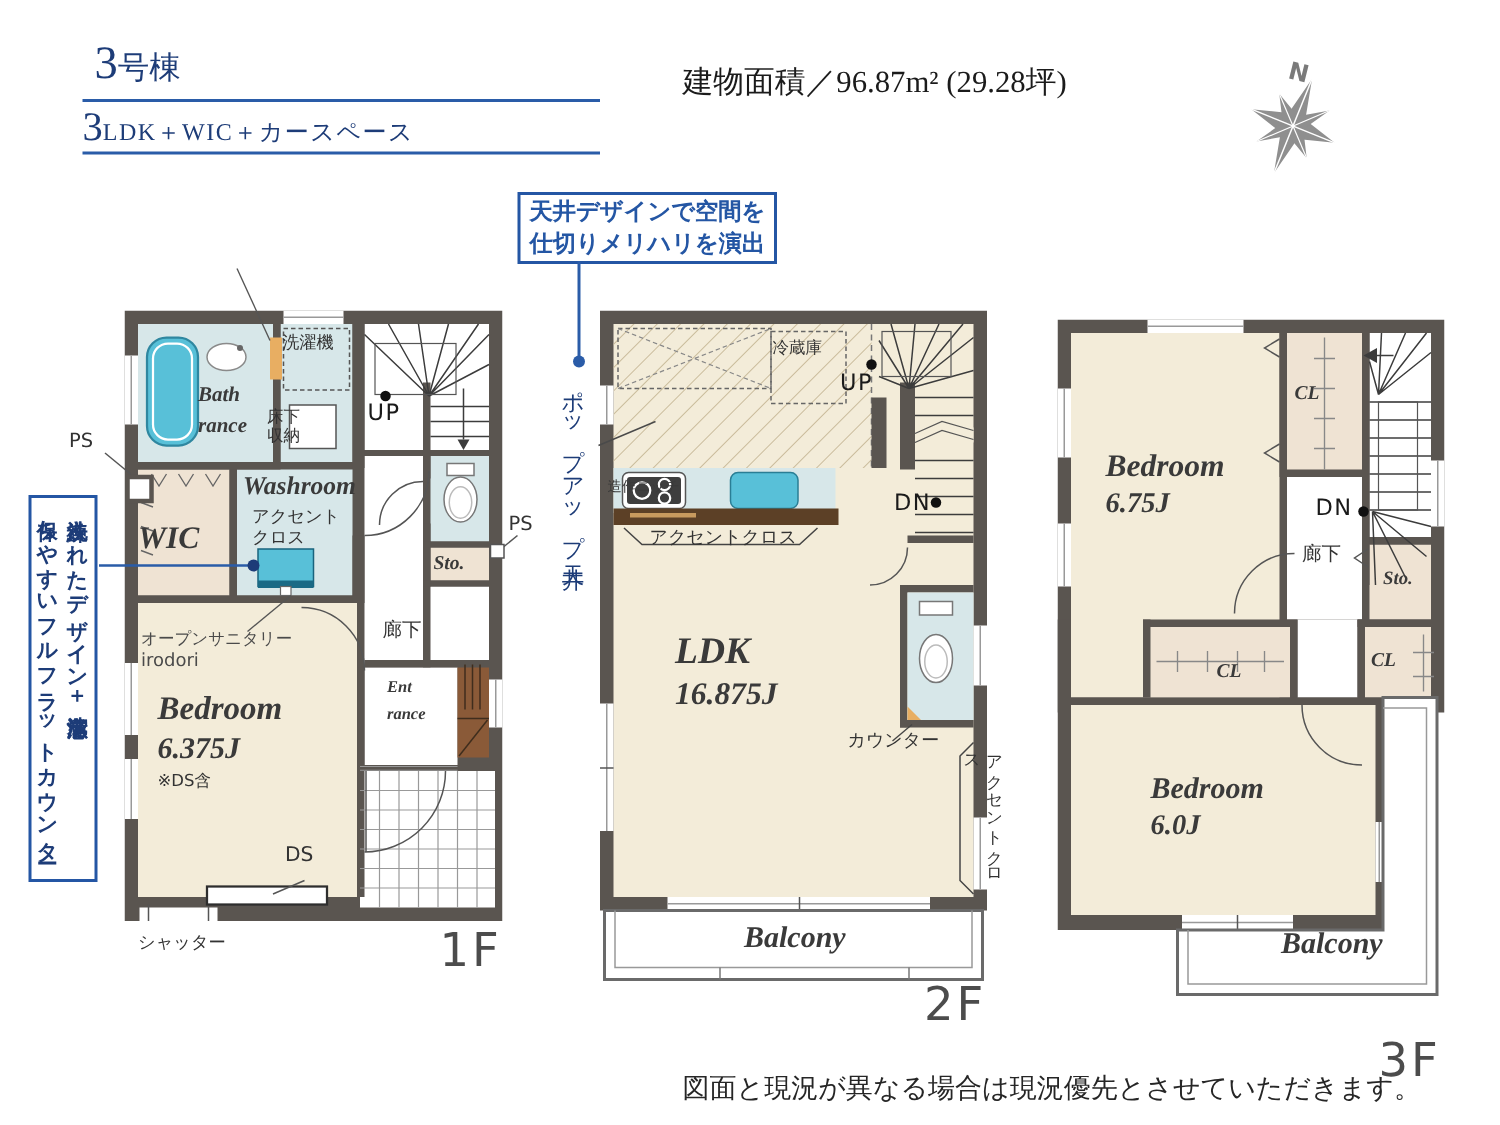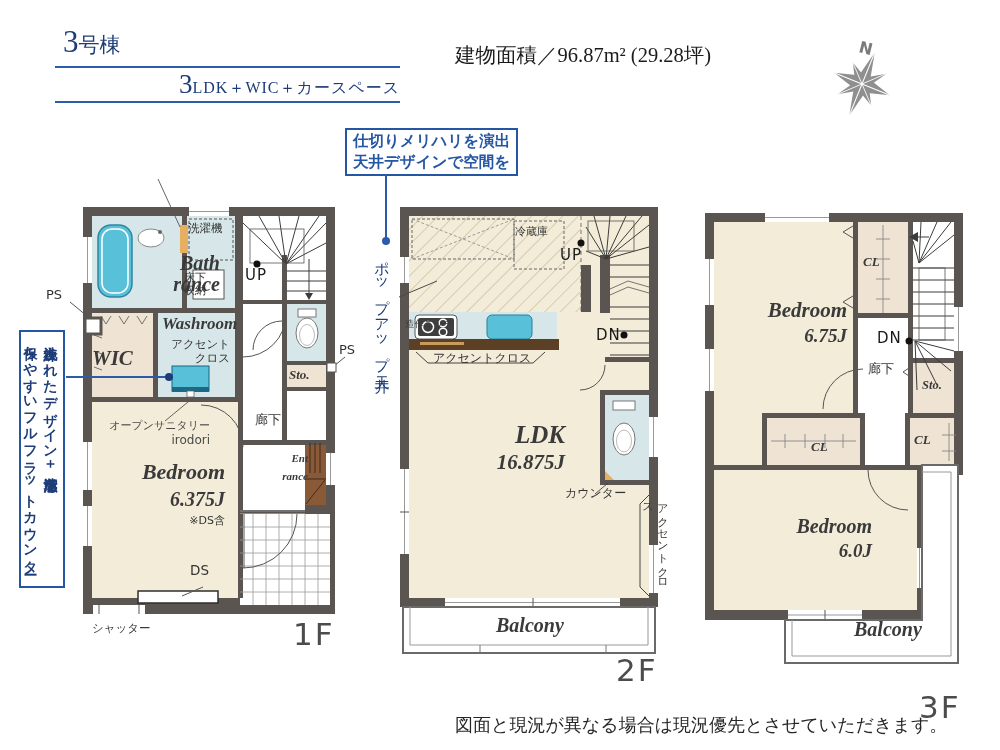--- a/index.html
+++ b/index.html
@@ -1,19 +1,19 @@
 <!DOCTYPE html>
 <html><head>
 <meta charset="utf-8">
 <style>
   *{margin:0;padding:0;box-sizing:border-box}
   html,body{width:1000px;height:750px;background:#fff;position:relative;overflow:hidden;
     font-family:"DejaVu Sans","Liberation Sans",sans-serif;color:#333}
   .abs{position:absolute}
-  .ctr{text-align:right}
+  .ctr{text-align:left}
   .rEn{font-family:"Liberation Serif","DejaVu Serif",serif;font-style:italic;font-weight:700;color:#3a3a3a}
   .serif{font-family:"Liberation Serif","DejaVu Serif",serif}
   .navy{color:#1d3c78}
   .blue{color:#2456a4}
   .bline{border-top:2px solid #2a5ca8;height:0}
   .vtx{writing-mode:vertical-rl}
   .ftag{font-size:31px;color:#4c4c4c;letter-spacing:2px}
   .unit{font-size:21px}
   .unit::first-letter{font-size:31px}
   svg{display:block;position:absolute}
@@ -25,22 +25,22 @@
 <div class="abs bline" style="left:55px;top:66px;width:345px"></div>
 <div class="abs ctr" style="left:55px;top:69px;width:345px">
   <span class="serif navy" style="font-size:27px">3</span><span class="serif navy" style="font-size:16px;letter-spacing:1px">LDK＋WIC＋カースペース</span>
 </div>
 <div class="abs bline" style="left:55px;top:101px;width:345px"></div>
 <div class="abs serif" style="left:455px;top:40px;font-size:20.5px;line-height:31px;color:#1b1b1b">
   <div>建物面積／96.87m² (29.28坪)</div>
 </div>
 
 <div class="abs blue" style="left:345px;top:128px;border:2px solid #2456a4;background:#fff;padding:1px 6px;font-size:15.5px;line-height:21px;font-weight:600">
+  <div>天井デザインで空間を</div>
   <div>仕切りメリハリを演出</div>
-  <div>天井デザインで空間を</div>
 </div>
 <div class="abs vtx navy" style="left:372px;top:250px;height:145px;font-size:15px;letter-spacing:2px">ポップアップ天井</div>
 
 <div class="abs vtx navy" style="left:19px;top:330px;width:46px;height:258px;border:2px solid #2456a4;padding:4px 2px;font-size:14px;line-height:20px;font-weight:600;letter-spacing:0.5px">
   <span style="display:block">洗練されたデザイン＋清潔感を</span>
   <span style="display:block">保ちやすいフルフラットカウンター</span>
 </div>
 
 <svg style="left:83px;top:207px" width="252" height="407" viewBox="0 0 252 407">
   <rect width="252" height="407" fill="#5a5550"></rect>
@@ -346,21 +346,21 @@
   <circle cx="169" cy="377" r="4" fill="#1d3c78"></circle>
 
   <line x1="70" y1="302" x2="87" y2="316" stroke="#555"></line>
   <line x1="345" y1="357" x2="334" y2="366" stroke="#555"></line>
   <rect x="327" y="363" width="9" height="9" fill="#fff" stroke="#555"></rect>
   <line x1="203" y1="587" x2="182" y2="596" stroke="#555"></line>
   <line x1="165" y1="421" x2="194" y2="397" stroke="#555" stroke-width="0.9"></line>
   <line x1="158" y1="179" x2="180" y2="227" stroke="#555" stroke-width="0.9"></line>
 </svg>
 
-<div class="abs rEn ctr" style="left:148px;top:253px;width:72px;font-size:20px;line-height:21px">
+<div class="abs rEn ctr" style="left:132px;top:253px;width:72px;font-size:14px;line-height:21px">
   <span style="display:block">Bath</span>
   <span style="display:block">rance</span>
 </div>
 <div class="abs" style="left:188px;top:221px;font-size:11.5px">洗濯機</div>
 <div class="abs ctr" style="left:178px;top:271px;width:28px;font-size:11px;line-height:13px">
   <span style="display:block">床下</span>
   <span style="display:block">収納</span>
 </div>
 <div class="abs" style="left:245px;top:266px;font-size:15px;color:#1a1a1a;letter-spacing:1px">UP</div>
 <div class="abs rEn" style="left:162px;top:314px;font-size:17px">Washroom</div>

